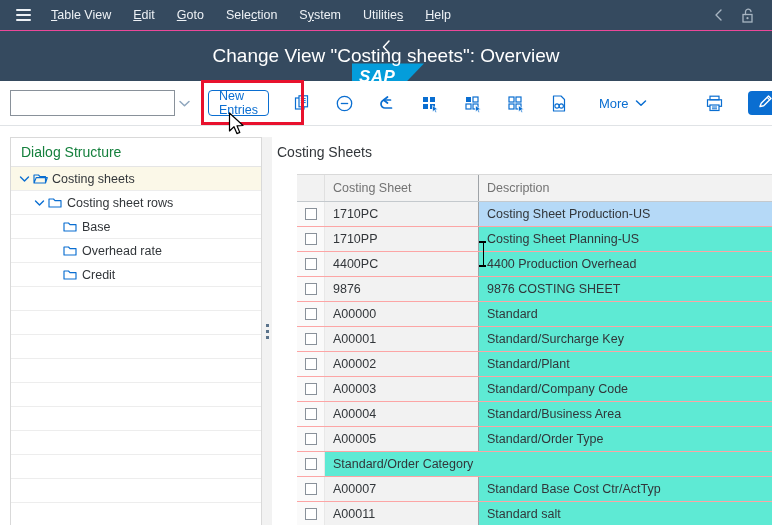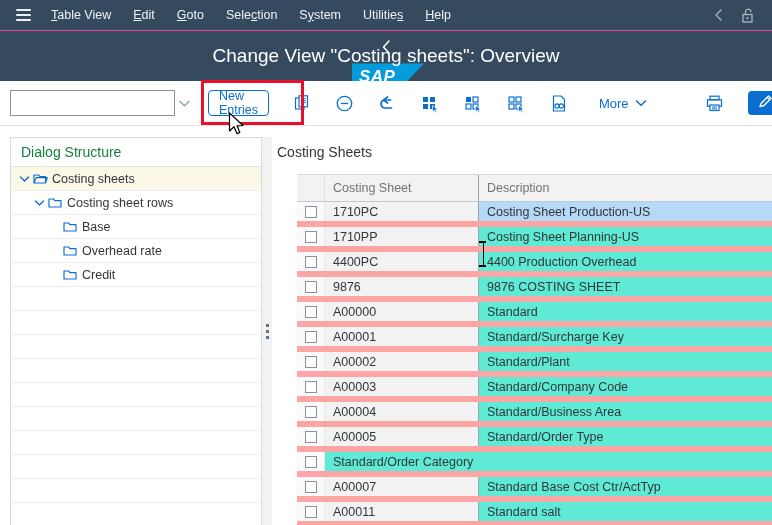--- a/index.html
+++ b/index.html
@@ -160,21 +160,21 @@
     border-bottom: 1px solid #c4c9cd; background: #f2f2f2;
   }
   .th {
     font-size: 12.5px; color: #737373; display: flex; align-items: center;
     padding-left: 8px;
   }
   .th-check { width: 28px; border-right: 1px solid #e0e0e0; padding: 0; }
   .th-sheet { width: 154px; border-right: 1px solid #9fa3a7; }
   .th-desc { flex: 1; }
 
-  .tr { display: flex; height: 25px; border-bottom: 6px solid #fca5a5; }
+  .tr { display: flex; height: 25px; border-bottom: 1px solid #fca5a5; }
   .td {
     font-size: 12.5px; color: #32363a; display: flex; align-items: center;
     padding-left: 8px; white-space: nowrap; overflow: hidden;
   }
   .td-check {
     width: 28px; padding: 0; justify-content: center;
     background: #fafafa; border-right: 1px solid #e8e8e8;
   }
   .td-sheet { width: 154px; background: #f2f2f2; border-right: 1px solid #9fa3a7; }
   .td-desc { flex: 1; background: #5eead4; }

